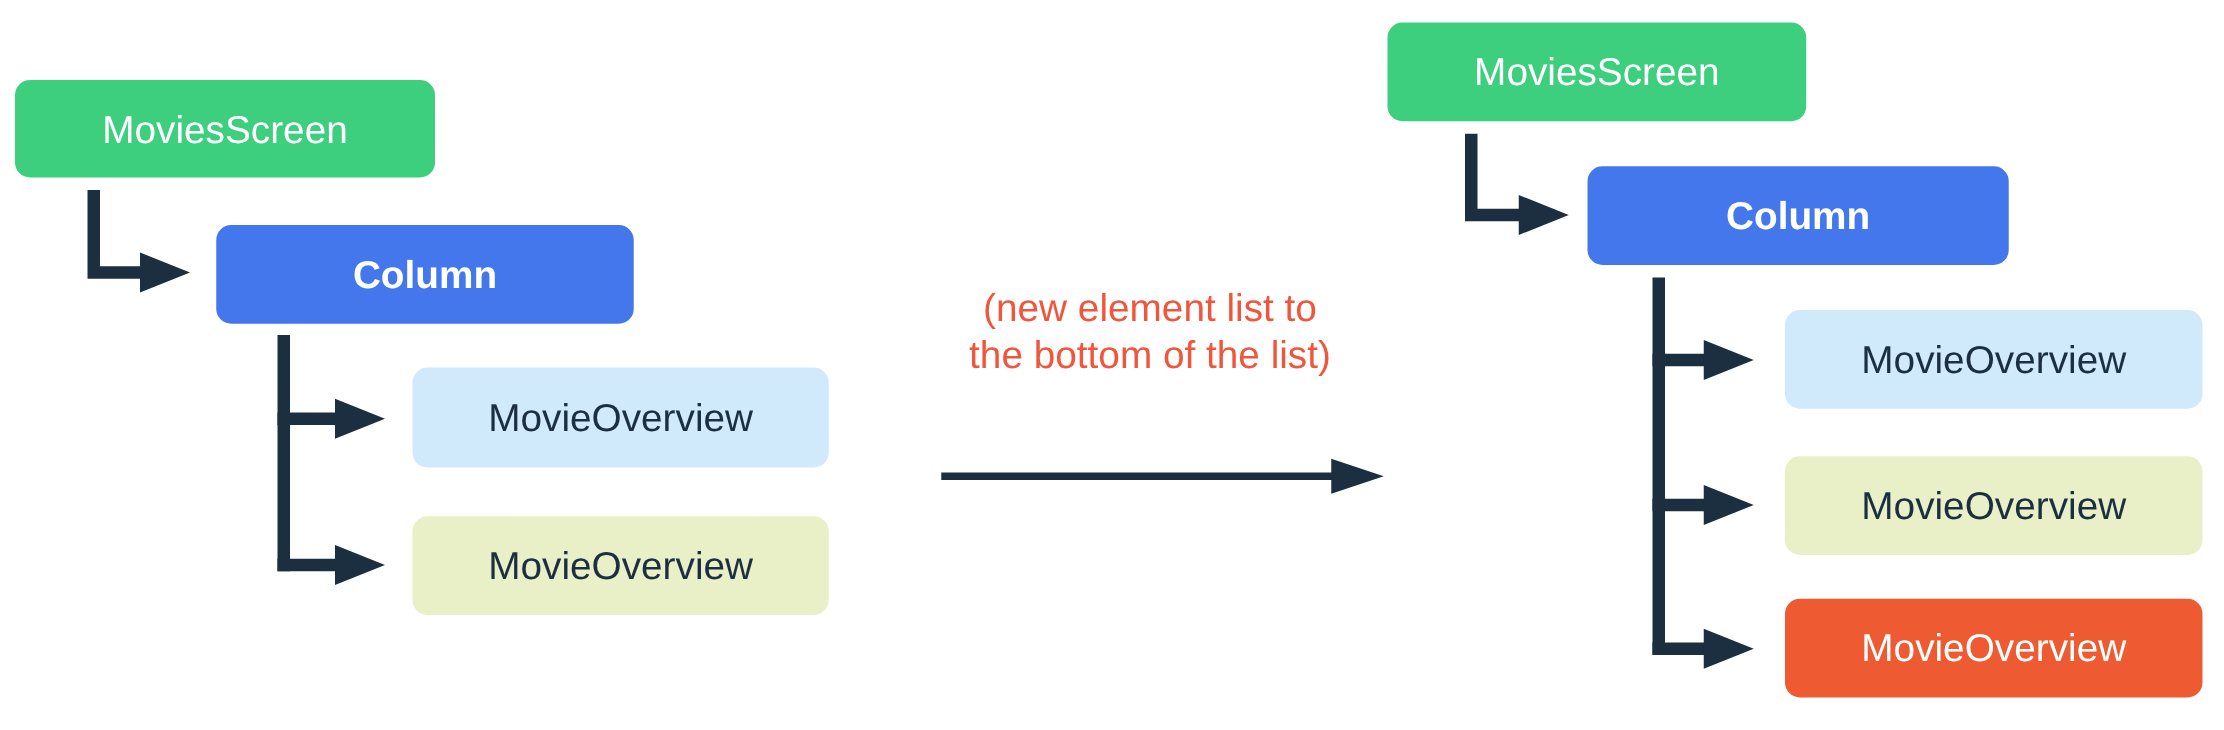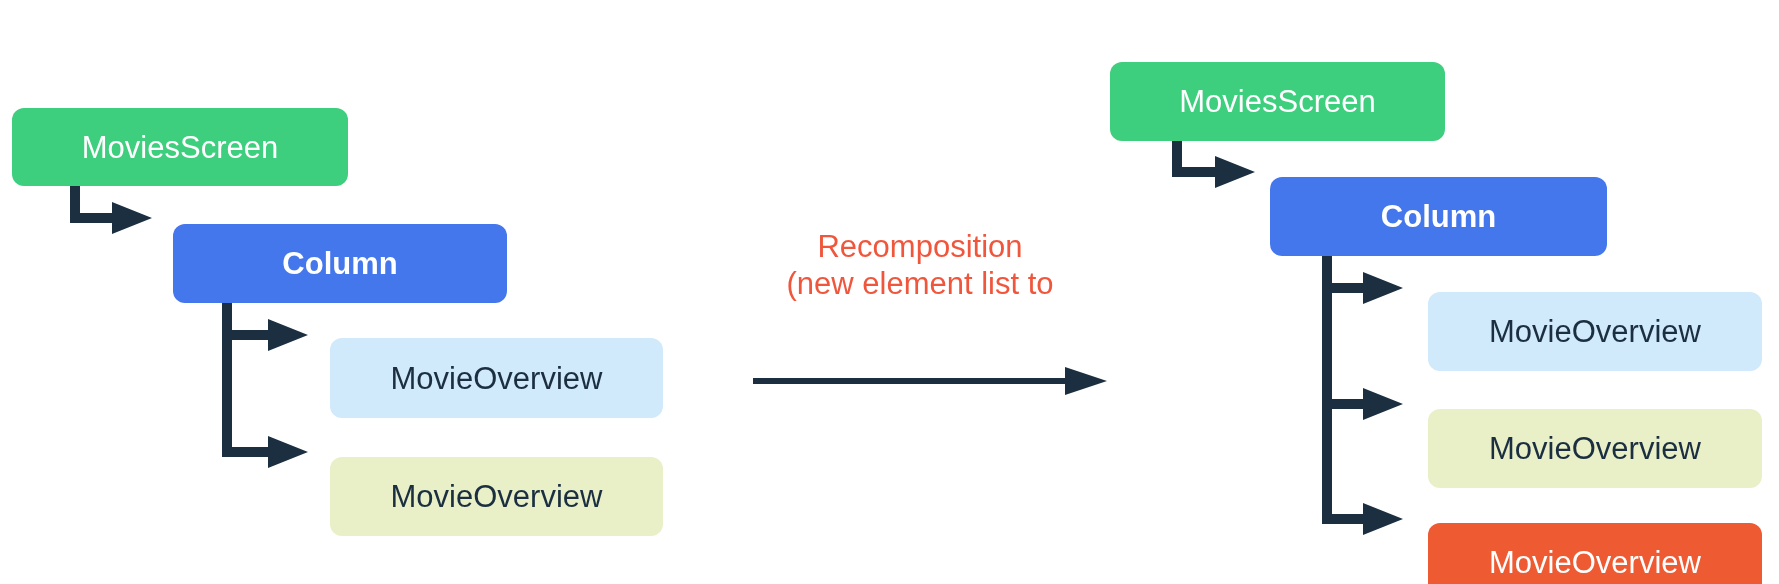--- a/index.html
+++ b/index.html
@@ -25,21 +25,20 @@
   .connectors polygon { fill: var(--line-dark, #1B2F40); }
   .node {
     position: absolute;
     display: flex;
     align-items: center;
     justify-content: center;
     border-radius: 12px;
     font-size: 31px;
     line-height: 1;
     white-space: nowrap;
-    margin-top: 44px;
   }
   .node-green      { background: var(--node-green, #3ECF7E);      color: var(--text-light, #fff); }
   .node-blue       { background: var(--node-blue, #4477EB);       color: var(--text-light, #fff); font-weight: bold; }
   .node-light-blue { background: var(--node-light-blue, #D0E9FB); color: var(--line-dark, #1B2F40); }
   .node-pale-green { background: var(--node-pale-green, #E9F0C8); color: var(--line-dark, #1B2F40); }
   .node-orange     { background: var(--node-orange, #EE5B32);     color: var(--text-light, #fff); }
   .caption {
     position: absolute;
     left: 700px;
     top: 228px;
@@ -99,22 +98,22 @@
     <span>Column</span>
   </div>
   <div class="node node-light-blue" style="left:330px; top:294px; width:333px; height:80px;">
     <span>MovieOverview</span>
   </div>
   <div class="node node-pale-green" style="left:330px; top:413px; width:333px; height:79px;">
     <span>MovieOverview</span>
   </div>
 
   <div class="caption">
-    <div>Recomposition</div>
     <div>(new element list to</div>
+    <div>the bottom of the list)</div>
   </div>
 
   <div class="node node-green" style="left:1110px; top:18px; width:335px; height:79px;">
     <span>MoviesScreen</span>
   </div>
   <div class="node node-blue" style="left:1270px; top:133px; width:337px; height:79px;">
     <span>Column</span>
   </div>
   <div class="node node-light-blue" style="left:1428px; top:248px; width:334px; height:79px;">
     <span>MovieOverview</span>

